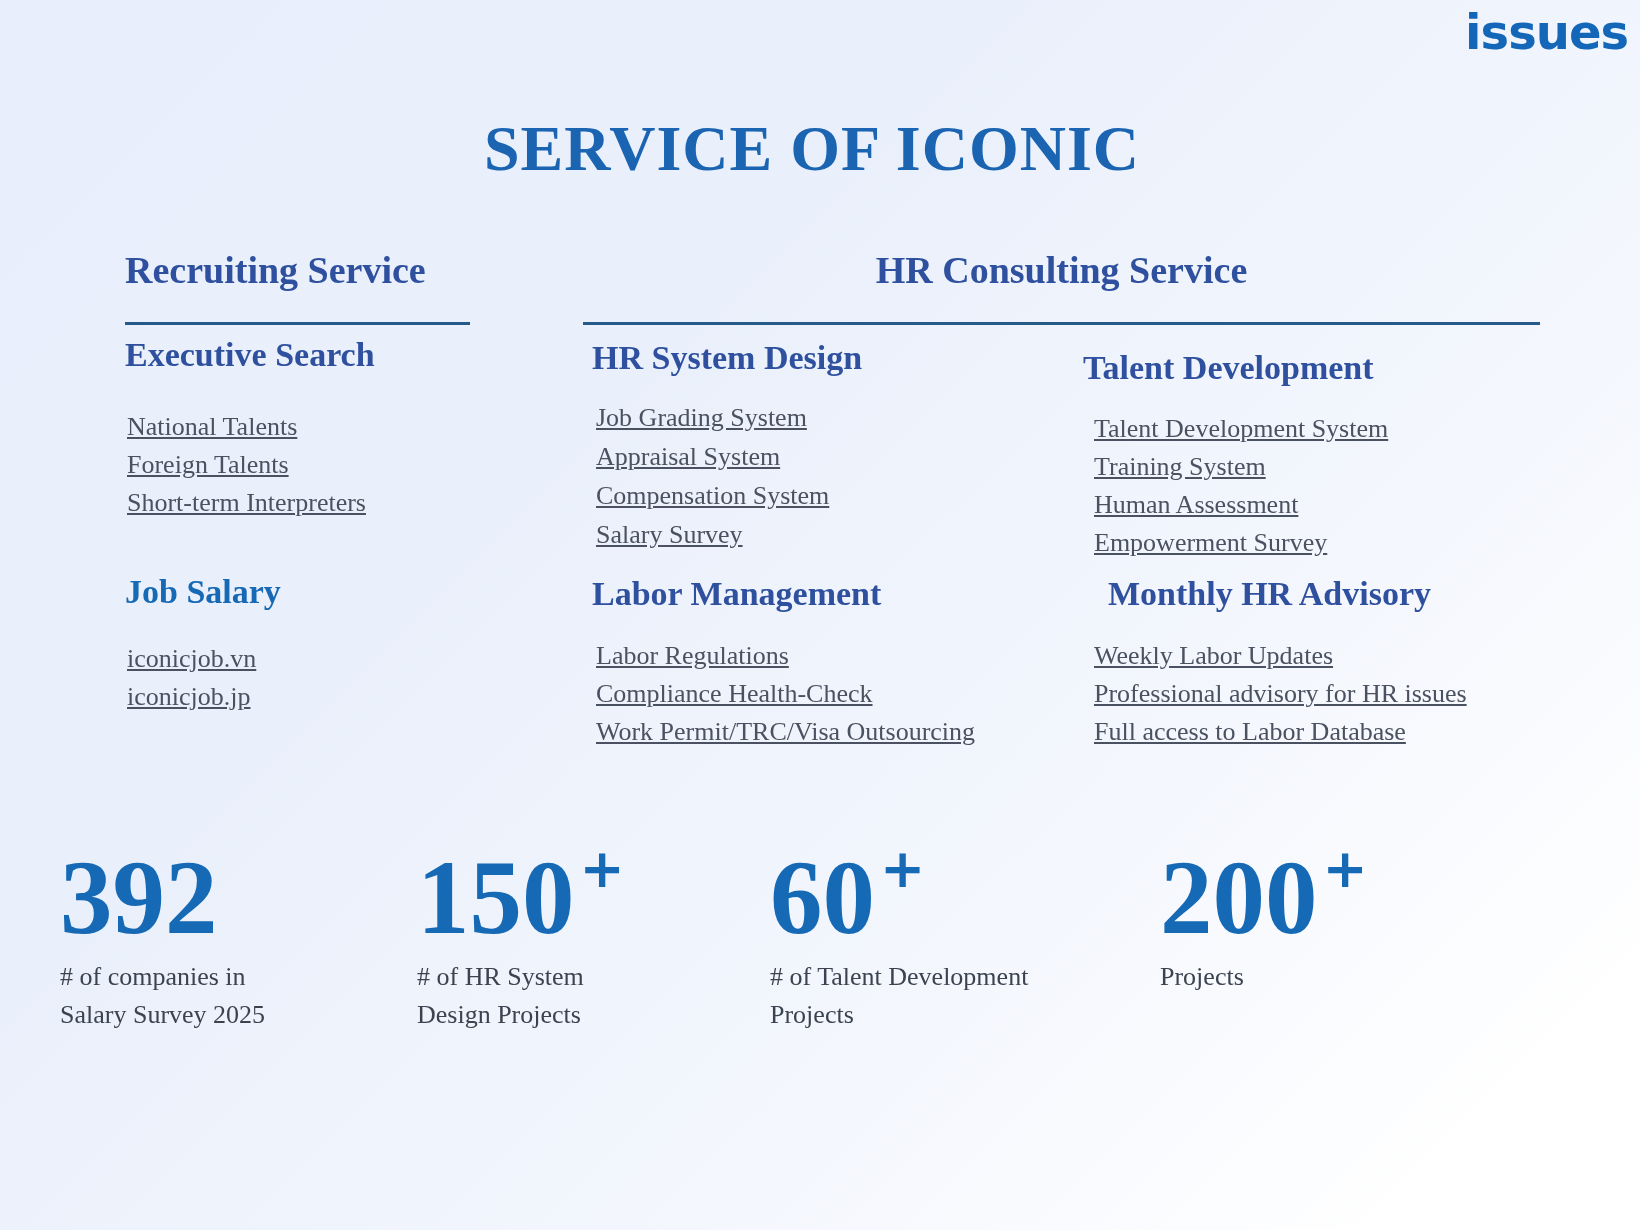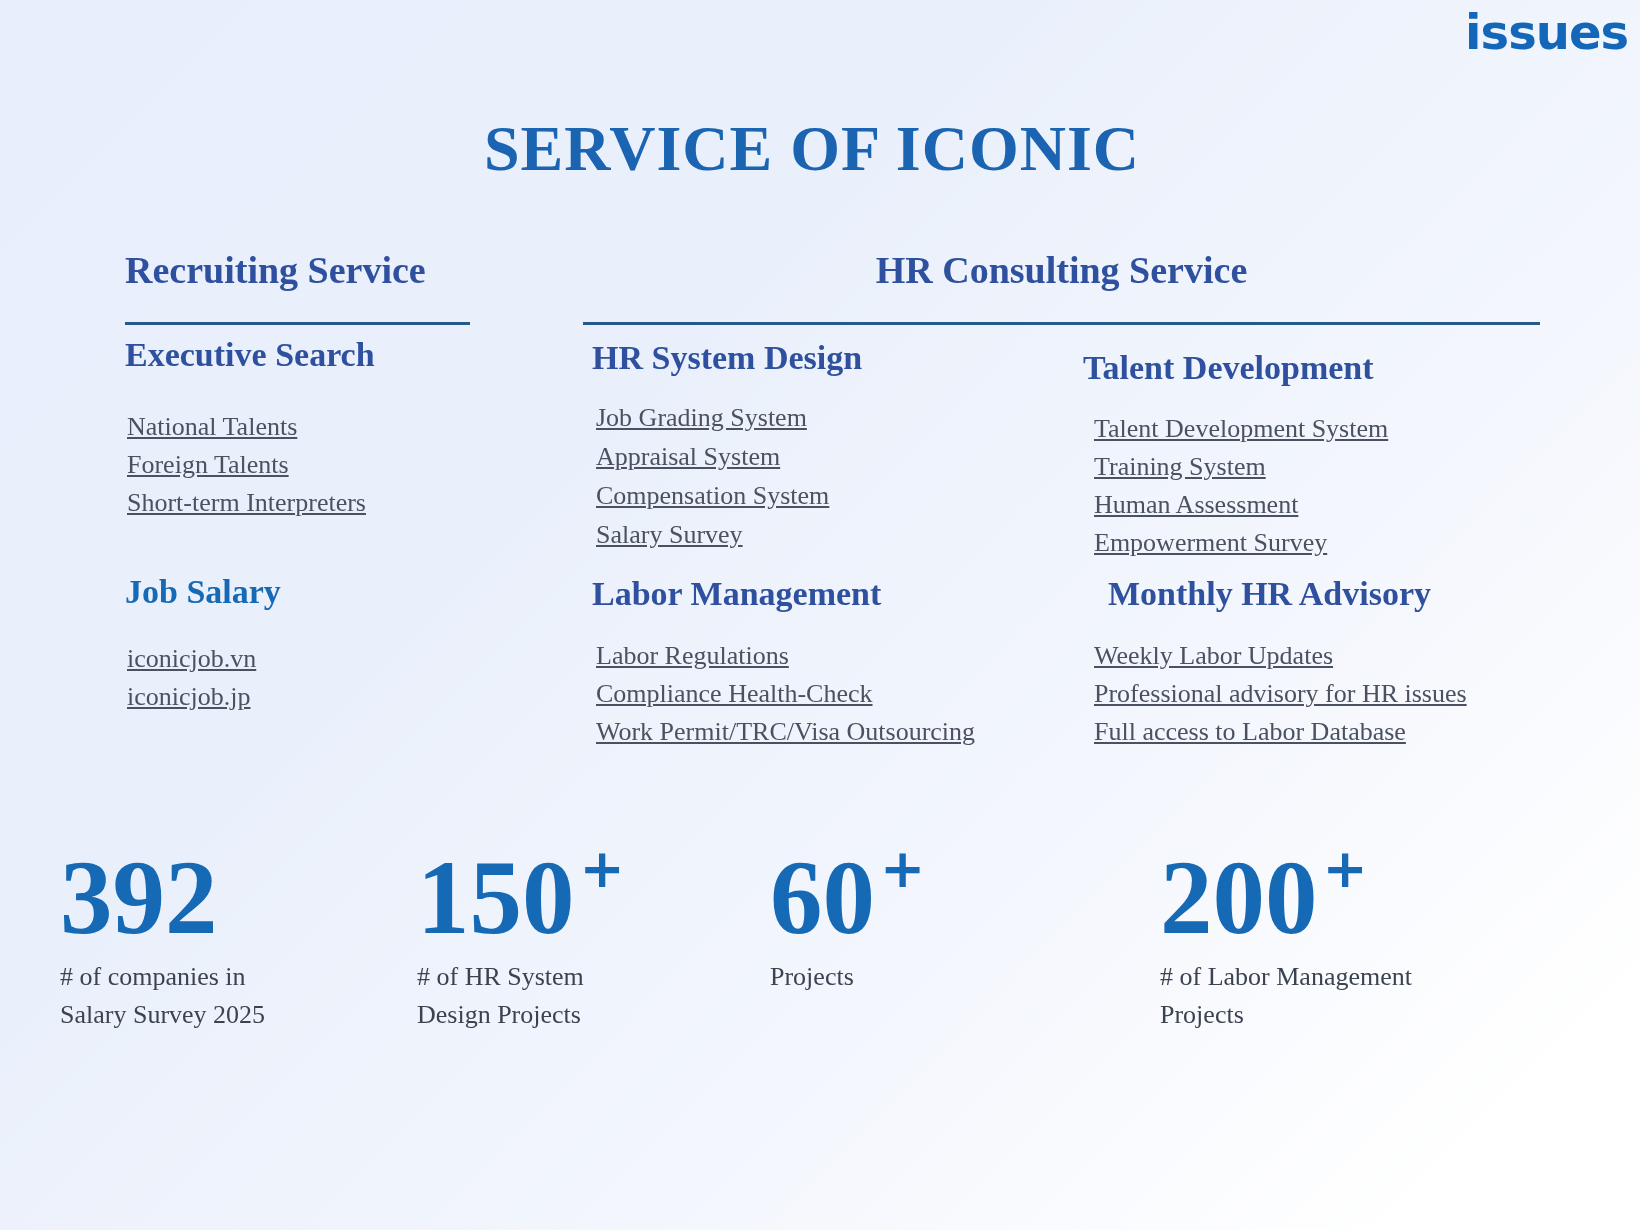--- a/index.html
+++ b/index.html
@@ -139,25 +139,25 @@
     <div class="stat-number"><span>150</span><span class="stat-plus">+</span></div>
     <div class="stat-caption">
       <div># of HR System</div>
       <div>Design Projects</div>
     </div>
   </div>
 
   <div class="stat stat3">
     <div class="stat-number"><span>60</span><span class="stat-plus">+</span></div>
     <div class="stat-caption">
+      <div># of Talent Development</div>
       <div>Projects</div>
     </div>
   </div>
 
   <div class="stat stat4">
     <div class="stat-number"><span>200</span><span class="stat-plus">+</span></div>
     <div class="stat-caption">
-      <div># of Labor Management</div>
       <div>Projects</div>
     </div>
   </div>
 
 </div>
 
 </body></html>

